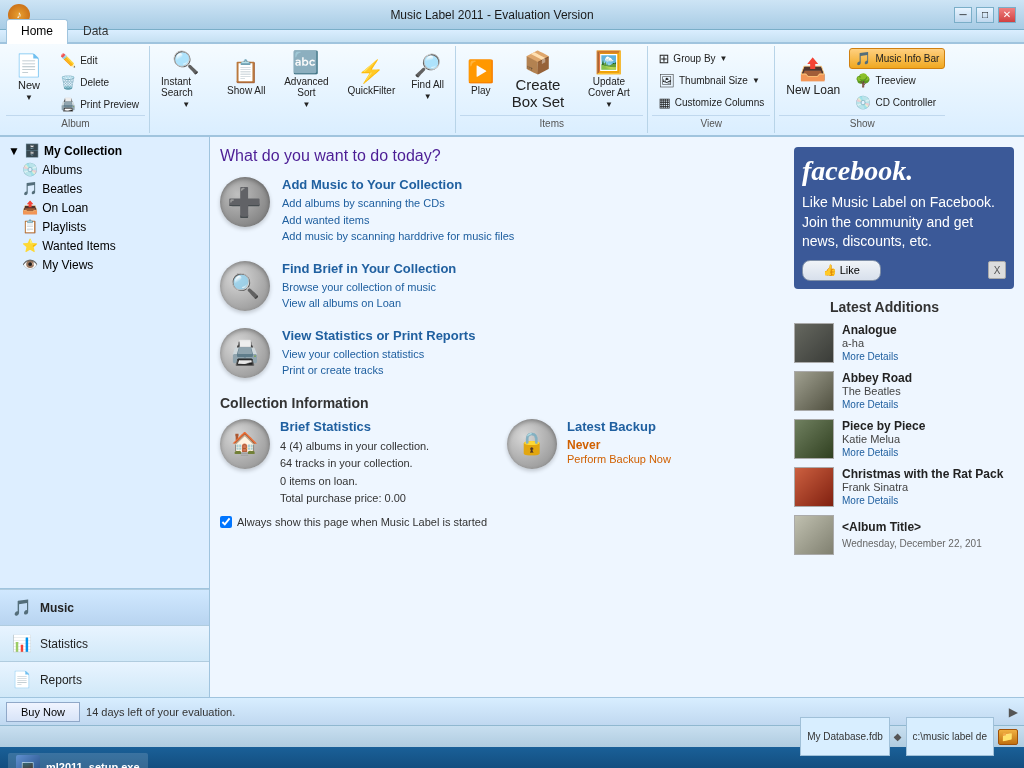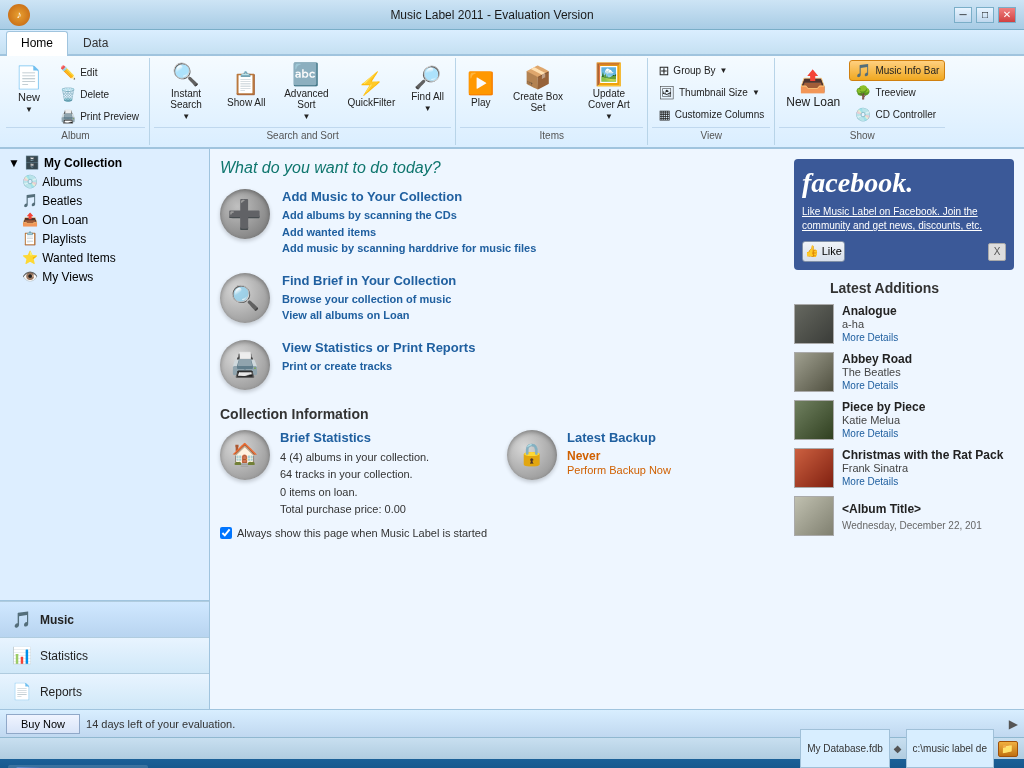--- a/index.html
+++ b/index.html
@@ -7,21 +7,21 @@
 
     
     .title-bar { background: linear-gradient(to bottom, #cde4f5, #a8cce5); height: 30px; display: flex; align-items: center; justify-content: space-between; padding: 0 8px; border-bottom: 1px solid #7aaec8; }
     .title-bar-title { flex: 1; text-align: center; font-size: 12px; color: #1a1a1a; }
     .title-bar-controls { display: flex; gap: 4px; }
     .title-bar-btn { width: 18px; height: 16px; background: linear-gradient(to bottom, #e8f4ff, #c0d8ee); border: 1px solid #7aaec8; font-size: 10px; cursor: pointer; display: flex; align-items: center; justify-content: center; }
     .title-bar-left { display: flex; align-items: center; gap: 4px; }
     .app-icon { width: 22px; height: 22px; border-radius: 50%; background: radial-gradient(circle, #e8a030, #c06010); display: flex; align-items: center; justify-content: center; color: white; font-size: 10px; font-weight: bold; }
 
     
-    .ribbon-tabs { background: linear-gradient(to bottom, #daeeff, #c5e0f2); display: flex; align-items: flex-end; padding: 0 6px; height: 26px; border-bottom: 2px solid #a0c4de; }
+    .ribbon-tabs { background: linear-gradient(to bottom, #daeeff, #c5e0f2); display: flex; align-items: flex-end; padding: 0 6px; height: 14px; border-bottom: 2px solid #a0c4de; }
     .ribbon-tab { padding: 4px 14px; font-size: 12px; cursor: pointer; border: 1px solid transparent; border-bottom: none; border-radius: 3px 3px 0 0; background: transparent; color: #333; }
     .ribbon-tab.active { background: white; border-color: #a0c4de; color: #000; margin-bottom: -2px; padding-bottom: 6px; }
 
     
     .ribbon { background: linear-gradient(to bottom, #f5fbff, #daeeff); border-bottom: 2px solid #a0c4de; display: flex; padding: 2px; min-height: 80px; }
     .ribbon-group { display: flex; flex-direction: column; align-items: stretch; border-right: 1px solid #b8d4e8; padding: 2px 4px; min-width: fit-content; }
     .ribbon-group-content { display: flex; flex: 1; align-items: flex-start; gap: 2px; }
     .ribbon-group-label { text-align: center; font-size: 10px; color: #555; padding: 2px; border-top: 1px solid #c0d8ee; margin-top: auto; }
     .ribbon-btn { display: flex; flex-direction: column; align-items: center; justify-content: center; padding: 3px 6px; min-width: 40px; cursor: pointer; border: 1px solid transparent; border-radius: 3px; font-size: 10px; color: #222; gap: 2px; }
     .ribbon-btn.large { min-height: 60px; }
@@ -45,42 +45,42 @@
     .nav-item { display: flex; align-items: center; gap: 8px; padding: 8px 12px; cursor: pointer; background: linear-gradient(to bottom, #e8f4ff, #d0e8f8); border-top: 1px solid #b0ccdf; font-size: 12px; color: #222; }
     .nav-item.active { background: linear-gradient(to bottom, #d0e8ff, #b8d4f0); font-weight: bold; }
     .nav-icon { font-size: 16px; }
 
     
     .content { flex: 1; background: #eef6ff; overflow-y: auto; padding: 10px; display: flex; gap: 10px; }
     .content-main { flex: 1; }
     .content-right { width: 220px; }
 
     
-    .welcome-title { font-size: 16px; color: #0f766e; margin-bottom: 12px; font-style: italic; }
+    .welcome-title { font-size: 16px; color: #4c1d95; margin-bottom: 12px; }
     .action-item { display: flex; align-items: flex-start; gap: 12px; margin-bottom: 16px; }
     .action-icon-circle { width: 50px; height: 50px; border-radius: 50%; background: radial-gradient(circle at 35% 35%, #d8d8d8, #888); display: flex; align-items: center; justify-content: center; font-size: 22px; box-shadow: inset 0 2px 4px rgba(0,0,0,0.3), 0 2px 4px rgba(0,0,0,0.2); }
     .action-title { color: #2060a0; font-size: 13px; font-weight: bold; margin-bottom: 3px; }
-    .action-link { color: #2060a0; font-size: 11px; cursor: pointer; display: block; line-height: 1.5; font-weight: bold; }
+    .action-link { color: #2060a0; font-size: 11px; cursor: pointer; display: block; line-height: 1.5; }
 
     
     .section-title { font-size: 14px; color: #333; font-weight: bold; margin: 8px 0; }
     .info-row { display: flex; gap: 10px; }
     .info-block { display: flex; align-items: flex-start; gap: 10px; flex: 1; }
     .stat-title { color: #2060a0; font-size: 13px; font-weight: bold; margin-bottom: 4px; }
     .stat-text { font-size: 11px; color: #333; line-height: 1.6; }
     .stat-link { color: #2060a0; font-size: 11px; cursor: pointer; }
     .stat-link.orange { color: #d06000; }
     .backup-never { color: #d06000; font-size: 12px; font-weight: bold; }
 
     
     .fb-widget { background: #3b5998; border-radius: 4px; padding: 8px; margin-bottom: 10px; }
     .fb-logo { color: white; font-size: 28px; font-weight: bold; font-style: italic; margin-bottom: 6px; font-family: Georgia, serif; }
-    .fb-text { color: white; font-size: 10px; line-height: 1.4; margin-bottom: 8px; text-decoration: underline; }
+    .fb-text { color: white; font-size: 14px; line-height: 1.4; margin-bottom: 8px; }
     .fb-bottom { display: flex; align-items: center; gap: 4px; }
-    .fb-like-btn { background: linear-gradient(to bottom, #f0f4f8, #d8e0ec); border: 1px solid #8090a8; border-radius: 3px; padding: 3px 2px; font-size: 11px; cursor: pointer; display: flex; align-items: center; gap: 4px; text-align: center; }
+    .fb-like-btn { background: linear-gradient(to bottom, #f0f4f8, #d8e0ec); border: 1px solid #8090a8; border-radius: 8px; padding: 3px 20px; font-size: 11px; cursor: pointer; display: flex; align-items: center; gap: 4px; text-align: center; }
     .fb-close { width: 18px; height: 18px; background: #ddd; border: 1px solid #aaa; border-radius: 2px; display: flex; align-items: center; justify-content: center; font-size: 10px; cursor: pointer; margin-left: auto; color: #555; }
 
     
     .latest-title { font-size: 14px; color: #333; font-weight: bold; margin-bottom: 8px; padding-left: 36px; }
     .latest-item { display: flex; align-items: center; gap: 8px; margin-bottom: 8px; }
     .album-thumb { width: 40px; height: 40px; background: linear-gradient(135deg, #888, #444); flex-shrink: 0; border: 1px solid #aaa; }
     .album-thumb-1 { background: linear-gradient(135deg, #666860, #3a3c38); }
     .album-thumb-2 { background: linear-gradient(135deg, #a0a090, #505040); }
     .album-thumb-3 { background: linear-gradient(135deg, #708060, #304020); }
     .album-thumb-4 { background: linear-gradient(135deg, #cc6040, #802010); }
@@ -154,21 +154,21 @@
         </div>
       </div>
     </div>
     <div class="ribbon-group-label">Album</div>
   </div>
 
   <div class="ribbon-group">
     <div class="ribbon-group-content">
       <div class="ribbon-btn large">
         <span class="ribbon-icon">🔍</span>
-        <span style="font-size:10px; text-align:center; max-width:50px;">Instant Search</span>
+        <span style="font-size:10px; text-align:left; max-width:50px;">Instant Search</span>
         <span class="dropdown-arrow">▼</span>
       </div>
       <div class="ribbon-btn large">
         <span class="ribbon-icon">📋</span>
         <span style="font-size:10px;">Show All</span>
       </div>
       <div class="ribbon-btn large">
         <span class="ribbon-icon">🔤</span>
         <span style="font-size:10px; text-align:center; max-width:50px;">Advanced Sort</span>
         <span class="dropdown-arrow">▼</span>
@@ -176,32 +176,31 @@
       <div class="ribbon-btn large">
         <span class="ribbon-icon">⚡</span>
         <span style="font-size:10px;">QuickFilter</span>
       </div>
       <div class="ribbon-btn large">
         <span class="ribbon-icon">🔎</span>
         <span style="font-size:10px;">Find All</span>
         <span class="dropdown-arrow">▼</span>
       </div>
     </div>
-    <div class="ribbon-group-label">Search and Sort</div>
   </div>
 
   <div class="ribbon-group">
     <div class="ribbon-group-content">
       <div class="ribbon-btn large">
         <span class="ribbon-icon">▶️</span>
         <span style="font-size:10px;">Play</span>
       </div>
       <div class="ribbon-btn large">
         <span class="ribbon-icon">📦</span>
-        <span style="font-size:10px; text-align:center; max-width:55px;">Create Box Set</span>
+        <span style="font-size:15px; text-align:center; max-width:55px;">Create Box Set</span>
       </div>
       <div class="ribbon-btn large">
         <span class="ribbon-icon">🖼️</span>
         <span style="font-size:10px; text-align:center; max-width:55px;">Update Cover Art</span>
         <span class="dropdown-arrow">▼</span>
       </div>
     </div>
     <div class="ribbon-group-label">Items</div>
   </div>
 
@@ -329,20 +328,21 @@
           <a class="action-link">View all albums on Loan</a>
         </div>
       </div>
 
       <div class="action-item">
         <div class="action-icon-circle">
           <span style="font-size:24px;">🖨️</span>
         </div>
         <div>
           <div class="action-title">View Statistics or Print Reports</div>
+          <a class="action-link">View your collection statistics</a>
           <a class="action-link">Print or create tracks</a>
         </div>
       </div>
 
       <div class="section-title">Collection Information</div>
       <div class="info-row">
         <div class="info-block">
           <div class="action-icon-circle">
             <span style="font-size:22px;">🏠</span>
           </div>

